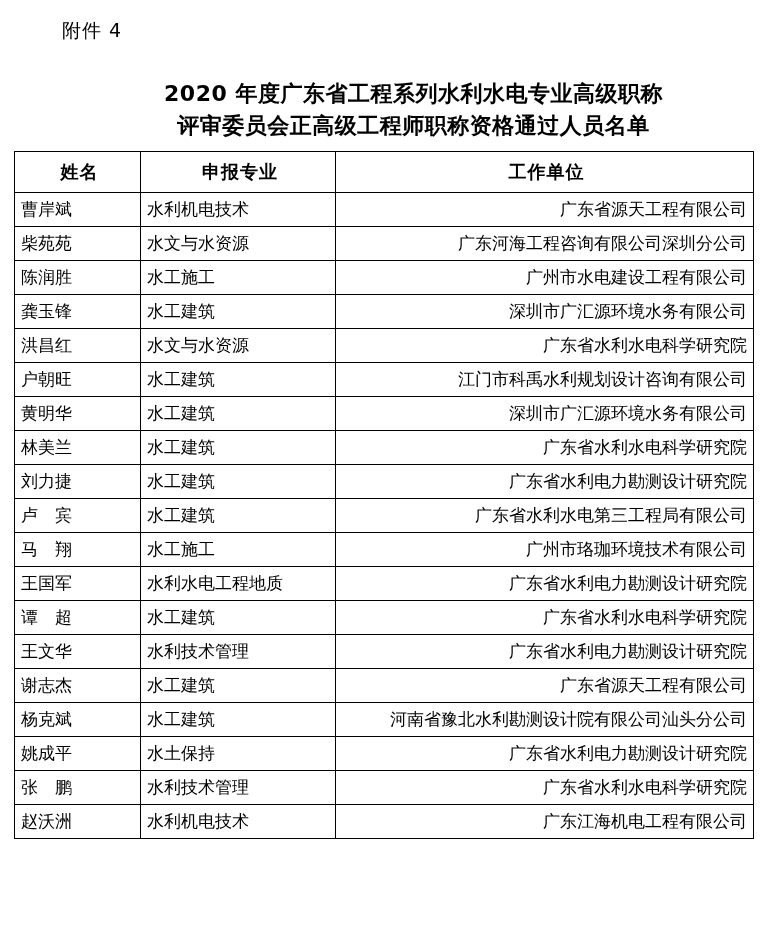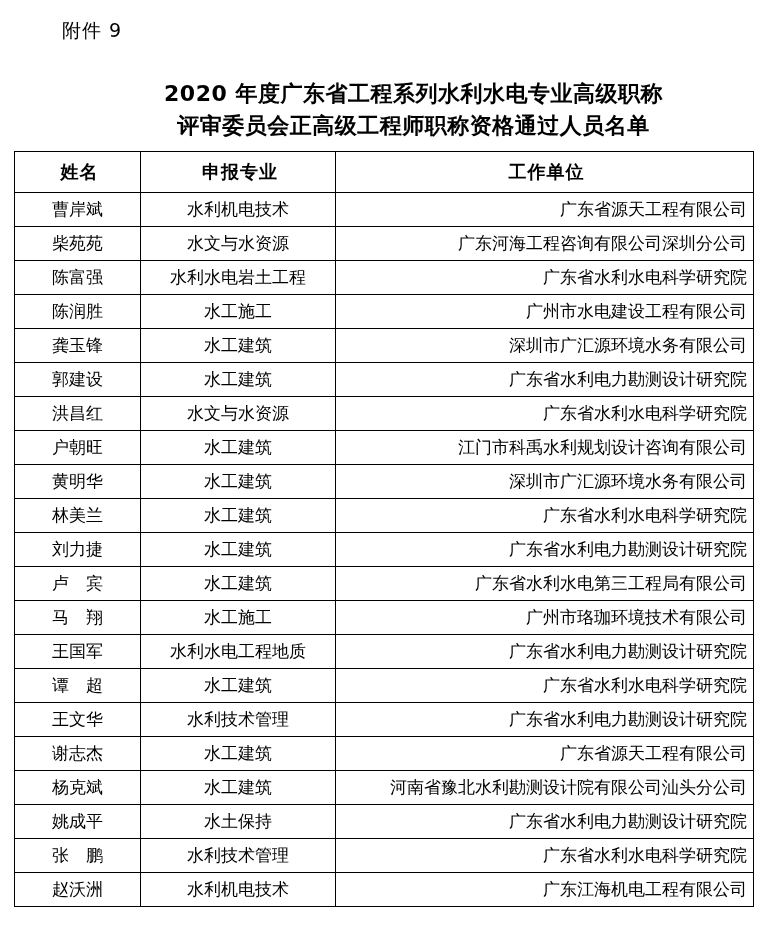--- a/index.html
+++ b/index.html
@@ -72,33 +72,33 @@
   table.roster thead th {
     font-weight: bold;
     text-align: center;
     height: 41px;
     font-size: 18px;
     letter-spacing: 1px;
     padding-left: 10px;
   }
   table.roster td.name,
   table.roster td.major {
-    text-align: center;
+    text-align: left;
   }
   table.roster td.unit {
     text-align: right;
     padding-left: 8px;
   }
 </style>
 </head>
 <body>
 
 <div class="page">
 
-  <div class="attachment-label">附件 9</div>
+  <div class="attachment-label">附件 4</div>
 
   <div class="doc-title">
     <span class="line">2020 年度广东省工程系列水利水电专业高级职称</span>
     <span class="line">评审委员会正高级工程师职称资格通过人员名单</span>
   </div>
 
   <div class="table-wrap">
     <table class="roster">
       <colgroup>
         <col class="c-name">
@@ -117,40 +117,30 @@
             <td class="name">曹岸斌</td>
             <td class="major">水利机电技术</td>
             <td class="unit">广东省源天工程有限公司</td>
           </tr>
           <tr>
             <td class="name">柴苑苑</td>
             <td class="major">水文与水资源</td>
             <td class="unit">广东河海工程咨询有限公司深圳分公司</td>
           </tr>
           <tr>
-            <td class="name">陈富强</td>
-            <td class="major">水利水电岩土工程</td>
-            <td class="unit">广东省水利水电科学研究院</td>
-          </tr>
-          <tr>
             <td class="name">陈润胜</td>
             <td class="major">水工施工</td>
             <td class="unit">广州市水电建设工程有限公司</td>
           </tr>
           <tr>
             <td class="name">龚玉锋</td>
             <td class="major">水工建筑</td>
             <td class="unit">深圳市广汇源环境水务有限公司</td>
           </tr>
           <tr>
-            <td class="name">郭建设</td>
-            <td class="major">水工建筑</td>
-            <td class="unit">广东省水利电力勘测设计研究院</td>
-          </tr>
-          <tr>
             <td class="name">洪昌红</td>
             <td class="major">水文与水资源</td>
             <td class="unit">广东省水利水电科学研究院</td>
           </tr>
           <tr>
             <td class="name">户朝旺</td>
             <td class="major">水工建筑</td>
             <td class="unit">江门市科禹水利规划设计咨询有限公司</td>
           </tr>
           <tr>

